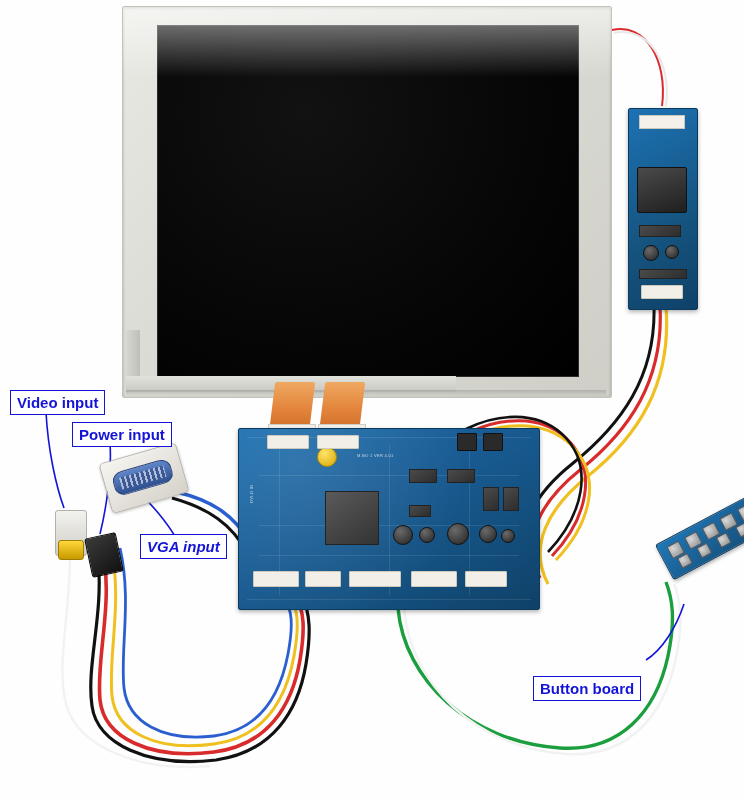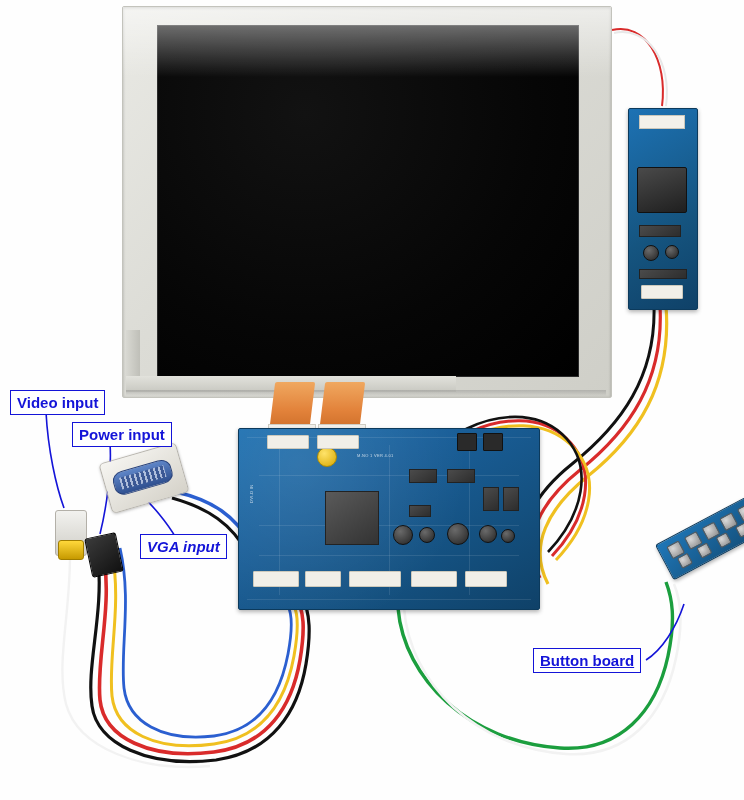--- a/index.html
+++ b/index.html
@@ -91,21 +91,21 @@
 
   
   svg.wires{position:absolute;left:0;top:0;width:744px;height:800px;overflow:visible;}
 
   
   .label{position:absolute;border:1px solid #1414d8;background:#ffffff;color:#1414d8;
     font-weight:bold;font-size:15px;line-height:1;padding:4px 6px;white-space:nowrap;}
   .lbl-video{left:10px;top:390px;}
   .lbl-power{left:72px;top:422px;}
   .lbl-vga{left:140px;top:534px;font-style:italic;}
-  .lbl-button{left:533px;top:648px;text-decoration:underline;}
+  .lbl-button{left:533px;top:676px;}
 </style>
 </head>
 <body>
 
 <div id="stage">
 
   <svg class="wires" aria-hidden="true">
 
     <path d="M612 30 C 645 22 668 60 662 106" stroke="#d92b2b" stroke-width="2" fill="none"></path>
     <path d="M614 33 C 648 26 672 62 666 106" stroke="#e8e8e8" stroke-width="2" fill="none"></path>

